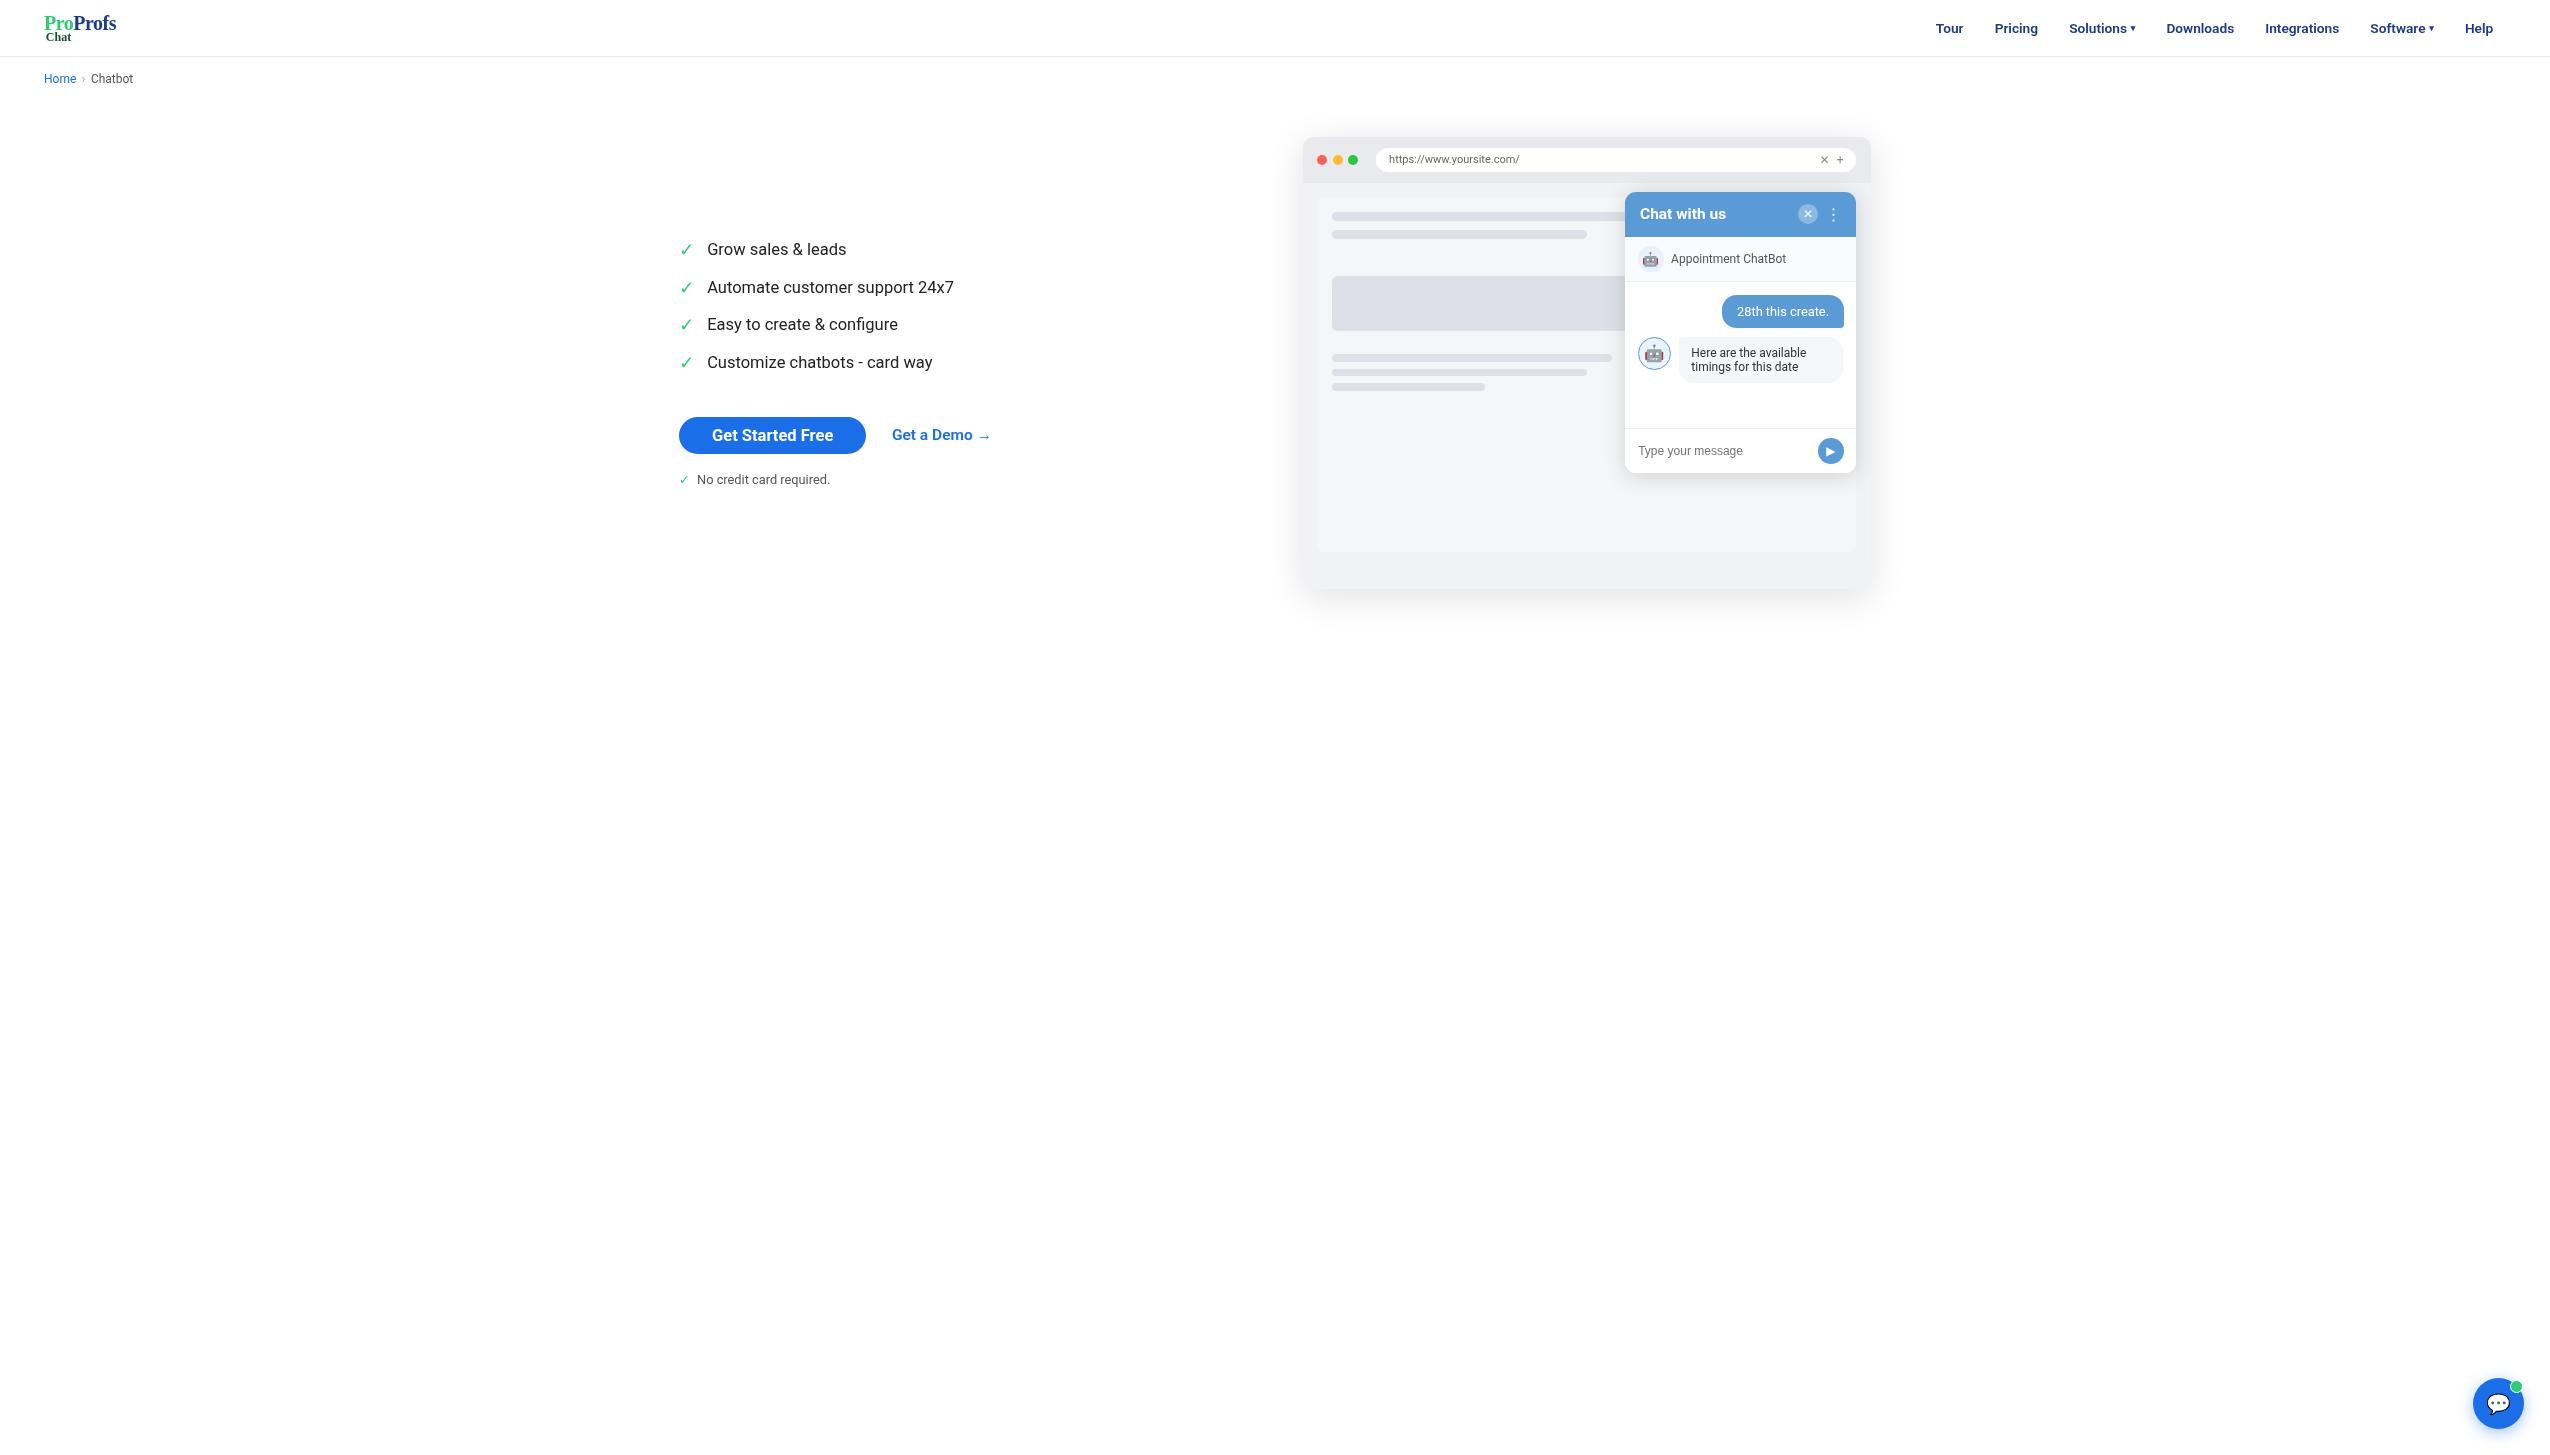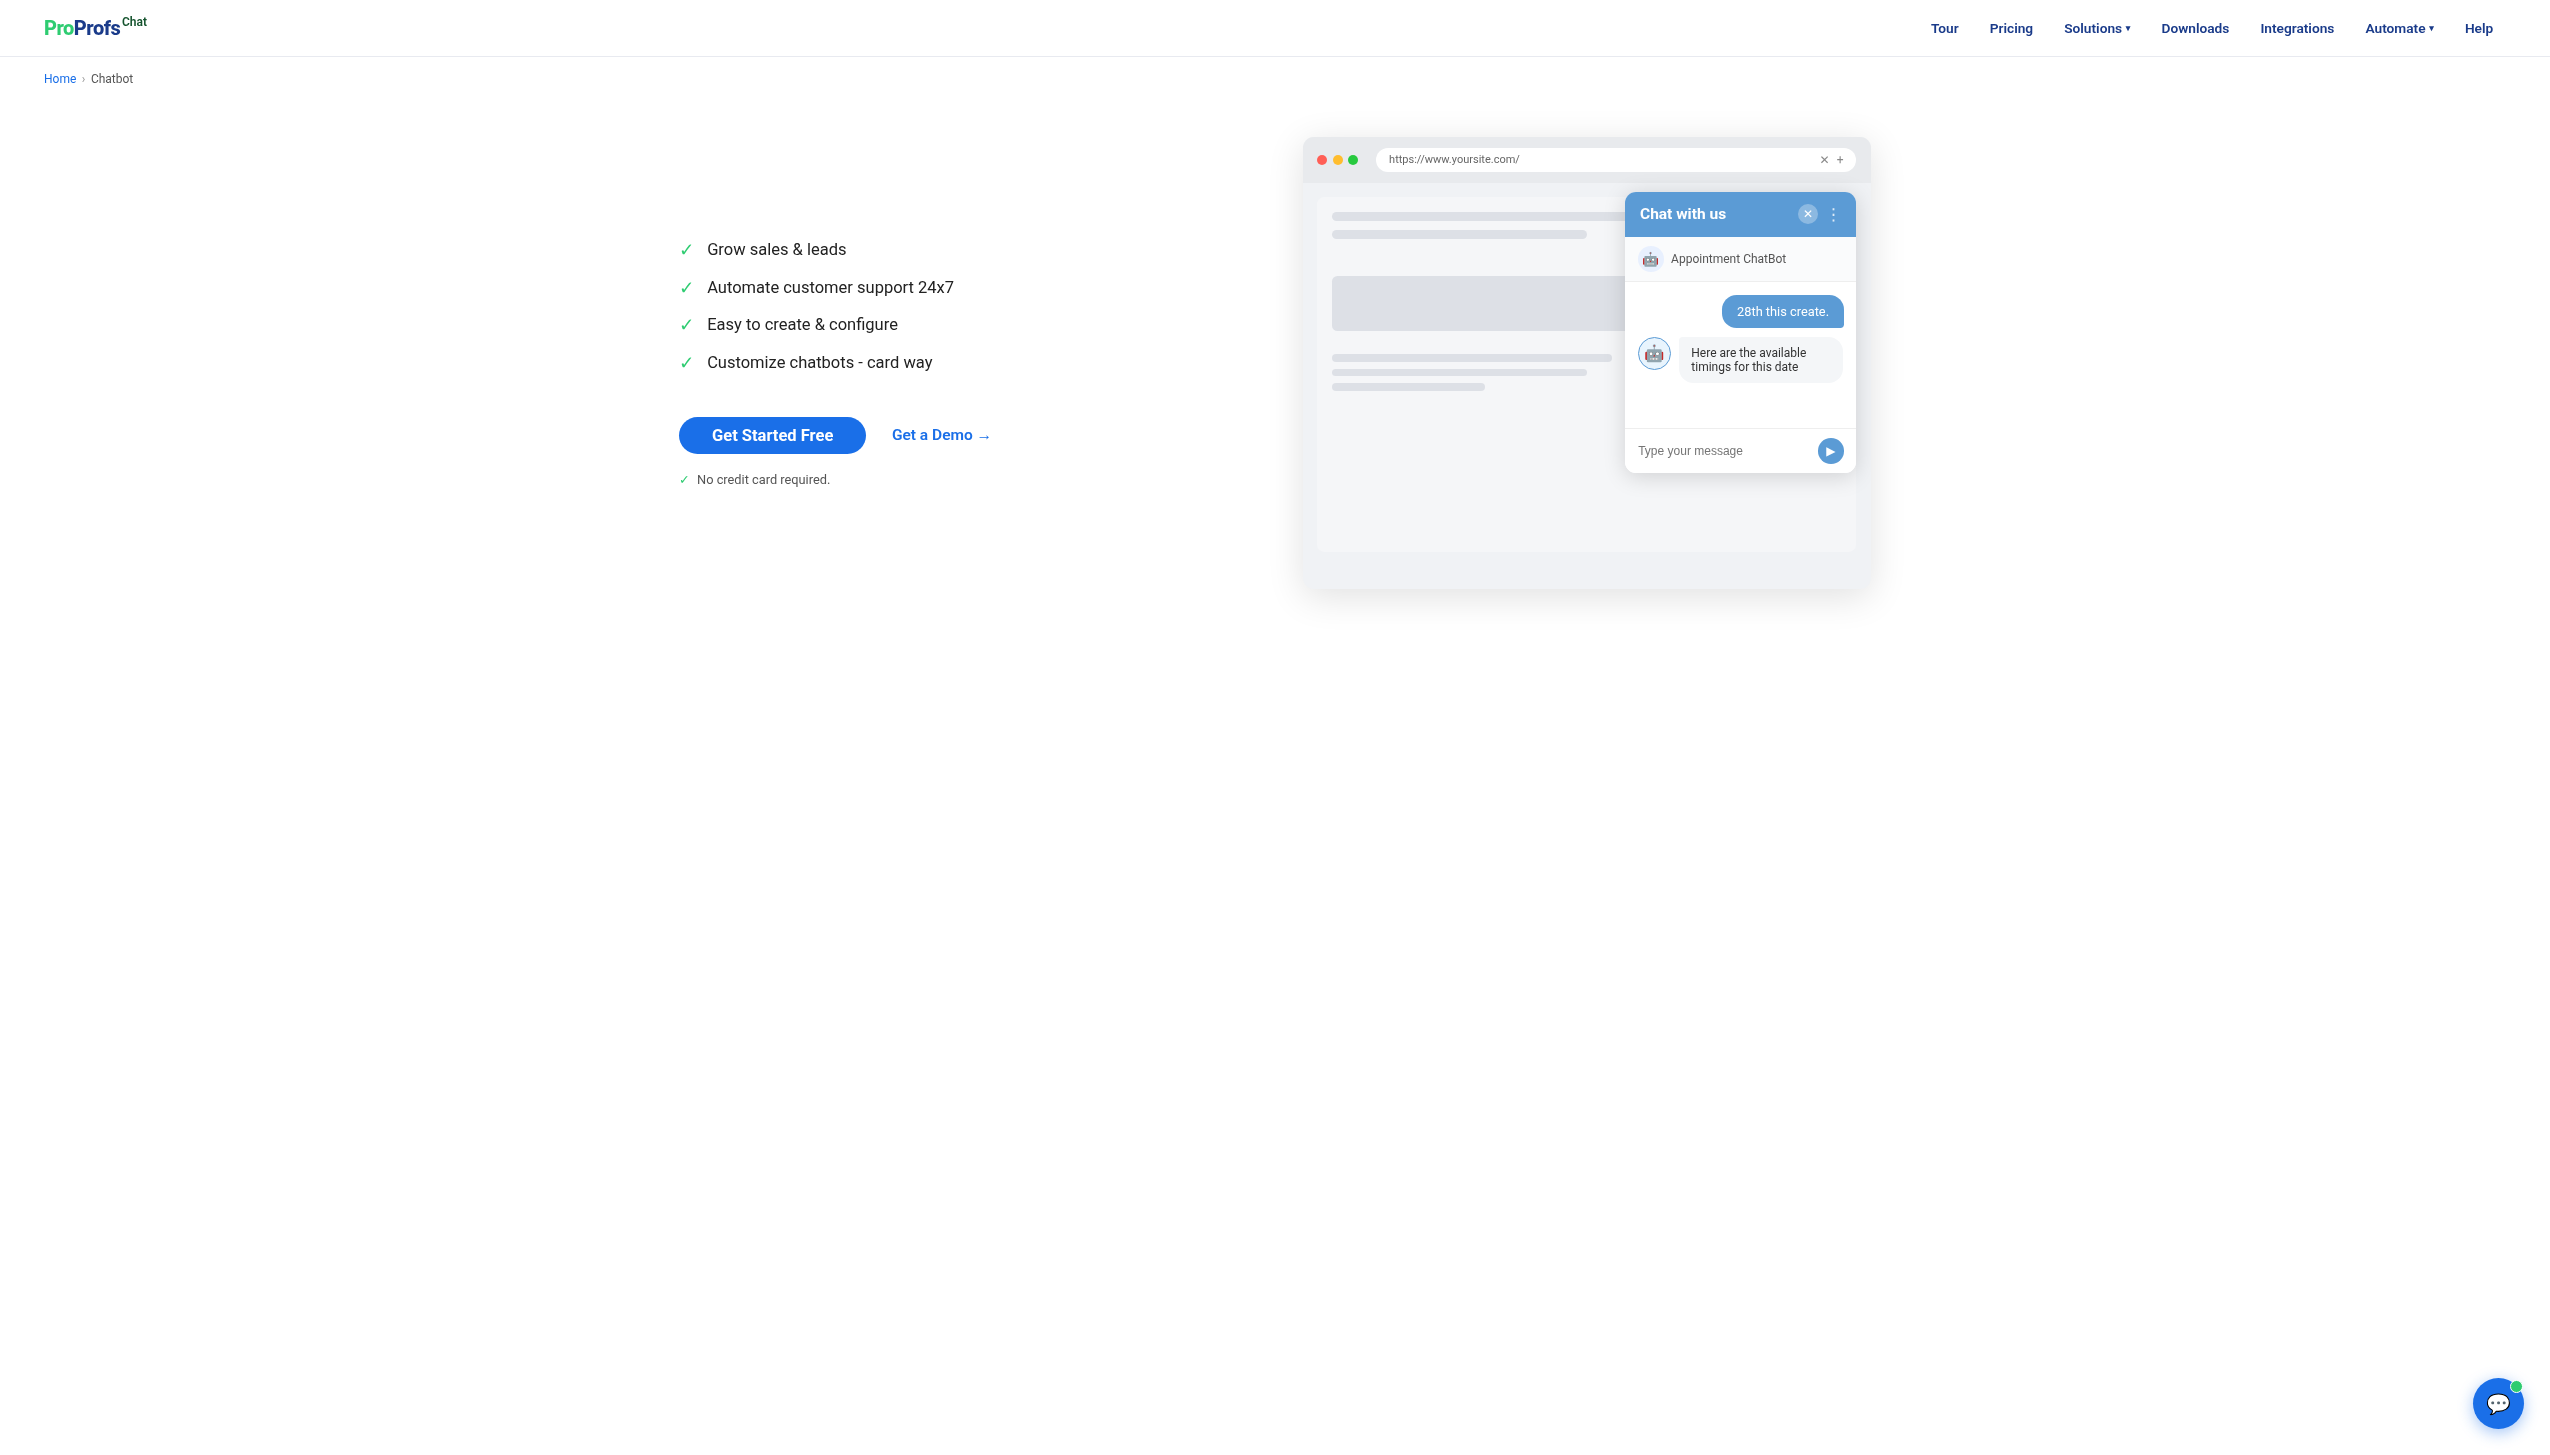--- a/index.html
+++ b/index.html
@@ -12,23 +12,24 @@
       justify-content: space-between;
       padding: 12.8px 44px;
       border-bottom: 0.9px solid #e8eaf0;
       background: #fff;
       position: sticky;
       top: 0;
       z-index: 100;
     }
     .logo-wrap {
       display: flex;
-      flex-direction: row;
+      flex-direction: column;
       align-items: flex-start;
       line-height: 1;
+      font-family: Liberation Serif, serif;
     }
     .logo-proprofs {
       font-size: 20px;
       font-weight: 800;
       color: #1a3b8a;
       letter-spacing: -0.5px;
     }
     .logo-chat {
       font-size: 12px;
       color: #14532d;
@@ -401,21 +402,21 @@
   <nav>
     <a class="nav-item">Tour</a>
     <a class="nav-item">Pricing</a>
     <a class="nav-item">
       <span>Solutions</span>
       <span class="nav-chevron">▾</span>
     </a>
     <a class="nav-item">Downloads</a>
     <a class="nav-item">Integrations</a>
     <a class="nav-item">
-      <span>Automate</span>
+      <span>Software</span>
       <span class="nav-chevron">▾</span>
     </a>
     <a class="nav-item">Help</a>
   </nav>
 </header>
 
 <div class="breadcrumb">
   <a>Home</a>
   <span class="breadcrumb-sep">›</span>
   <span>Chatbot</span>

